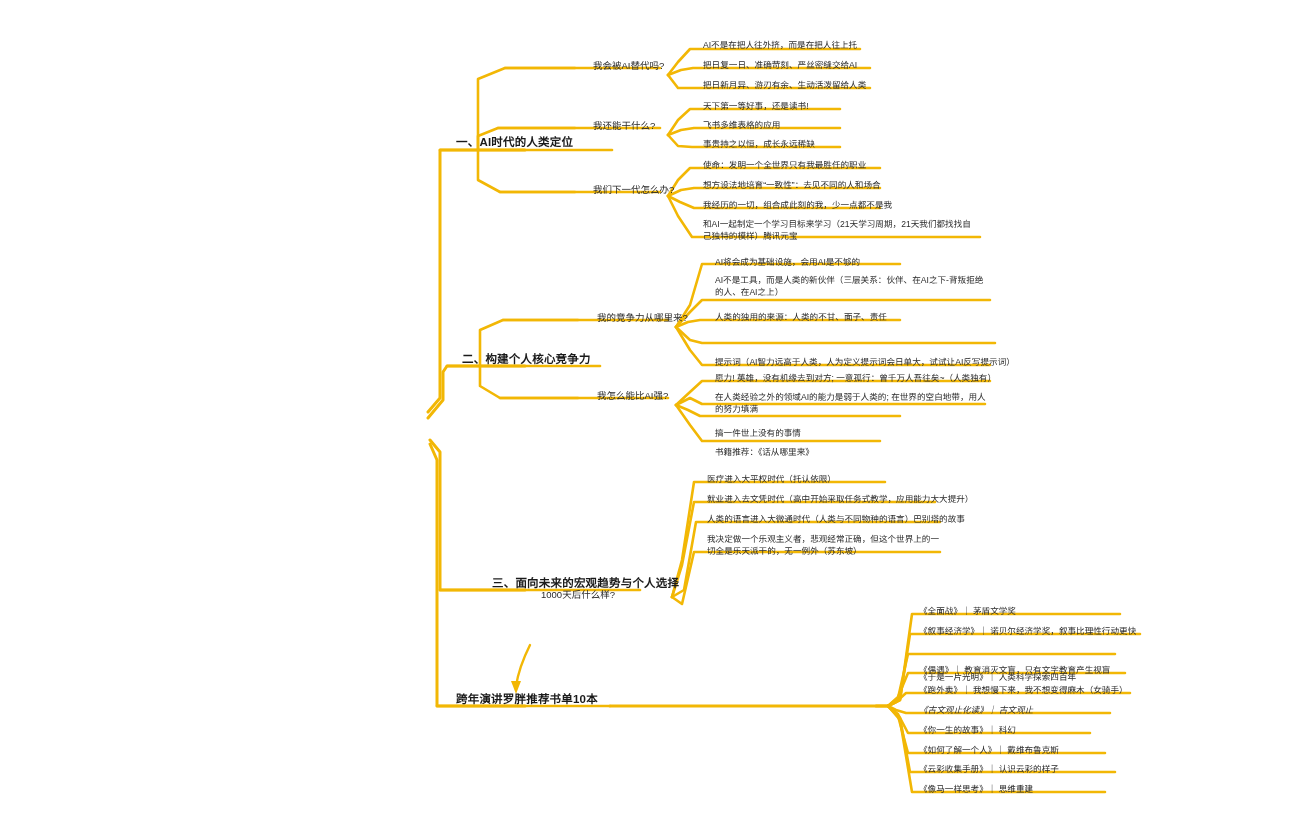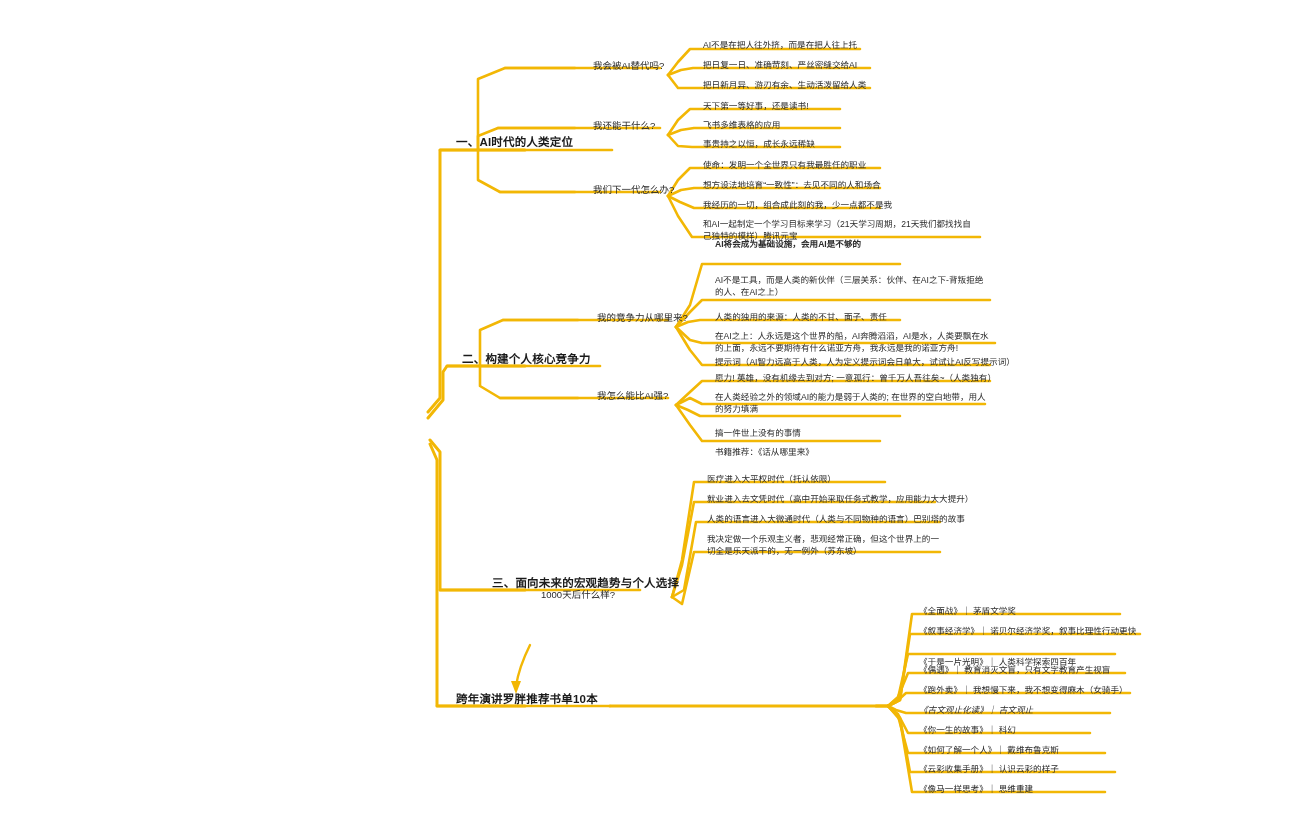--- a/index.html
+++ b/index.html
@@ -168,40 +168,39 @@
 
   <div class="node lvl3" style="left:700px; top:100px;">天下第一等好事，还是读书!</div>
   <div class="node lvl3" style="left:700px; top:119px;">飞书多维表格的应用</div>
   <div class="node lvl3" style="left:700px; top:138px;">事贵持之以恒，成长永远稀缺</div>
 
   <div class="node lvl3" style="left:700px; top:159px;">使命：发明一个全世界只有我最胜任的职业</div>
   <div class="node lvl3" style="left:700px; top:179px;">想方设法地培育“一致性”：去见不同的人和场合</div>
   <div class="node lvl3" style="left:700px; top:199px;">我经历的一切，组合成此刻的我，少一点都不是我</div>
   <div class="node lvl3" style="left:700px; top:218px; width:282px;">和AI一起制定一个学习目标来学习（21天学习周期，21天我们都找找自己独特的模样）腾讯元宝</div>
 
-  <div class="node lvl3" style="left:712px; top:238px;font-weight:bold;">AI将会成为基础设施，会用AI是不够的</div>
+  <div class="node lvl3" style="left:712px; top:256px;">AI将会成为基础设施，会用AI是不够的</div>
   <div class="node lvl3" style="left:712px; top:274px; width:282px;">AI不是工具，而是人类的新伙伴（三层关系：伙伴、在AI之下-背叛拒绝的人、在AI之上）</div>
   <div class="node lvl3" style="left:712px; top:311px;">人类的独用的来源：人类的不甘、面子、责任</div>
-  <div class="node lvl3" style="left:712px; top:330px; width:286px;">在AI之上：人永远是这个世界的船，AI奔腾滔滔，AI是水，人类要飘在水的上面，永远不要期待有什么诺亚方舟，我永远是我的诺亚方舟!</div>
   <div class="node lvl3" style="left:712px; top:356px;">提示词（AI智力远高于人类，人为定义提示词会日单大，试试让AI反写提示词）</div>
 
   <div class="node lvl3" style="left:712px; top:372px;">愿力! 英雄，没有机缘去到对方; 一意孤行：曾千万人吾往矣~（人类独有）</div>
   <div class="node lvl3" style="left:712px; top:391px; width:282px;">在人类经验之外的领域AI的能力是弱于人类的; 在世界的空白地带，用人的努力填满</div>
   <div class="node lvl3" style="left:712px; top:427px;">搞一件世上没有的事情</div>
   <div class="node lvl3" style="left:712px; top:447px;font-family:Liberation Mono, monospace;">书籍推荐：《话从哪里来》</div>
 
   <div class="node lvl3" style="left:704px; top:473px;">医疗进入大平权时代（托认依限）</div>
   <div class="node lvl3" style="left:704px; top:493px;">就业进入去文凭时代（高中开始采取任务式教学，应用能力大大提升）</div>
   <div class="node lvl3" style="left:704px; top:513px;">人类的语言进入大微通时代（人类与不同物种的语言）巴别塔的故事</div>
   <div class="node lvl3" style="left:704px; top:533px; width:240px;">我决定做一个乐观主义者，悲观经常正确，但这个世界上的一切全是乐天派干的，无一例外（苏东坡）</div>
 
 
   <div class="node lvl3" style="left:916px; top:605px;">《全面战》｜ 茅盾文学奖</div>
   <div class="node lvl3" style="left:916px; top:625px;">《叙事经济学》｜ 诺贝尔经济学奖，叙事比理性行动更快</div>
-  <div class="node lvl3" style="left:916px; top:656px;">《于是一片光明》｜ 人类科学探索四百年</div>
+  <div class="node lvl3" style="left:916px; top:671px;">《于是一片光明》｜ 人类科学探索四百年</div>
   <div class="node lvl3" style="left:916px; top:664px;">《偶遇》｜ 教育消灭文盲，只有文字教育产生视盲</div>
   <div class="node lvl3" style="left:916px; top:684px;">《跑外卖》｜ 我想慢下来，我不想变得麻木（女骑手）</div>
   <div class="node lvl3" style="left:916px; top:704px;font-style:italic;">《古文观止化读》｜ 古文观止</div>
   <div class="node lvl3" style="left:916px; top:724px;">《你一生的故事》｜ 科幻</div>
   <div class="node lvl3" style="left:916px; top:744px;">《如何了解一个人》｜ 戴维布鲁克斯</div>
   <div class="node lvl3" style="left:916px; top:763px;">《云彩收集手册》｜ 认识云彩的样子</div>
   <div class="node lvl3" style="left:916px; top:783px;">《像马一样思考》｜ 思维重建</div>
 </div>
 
 </body></html>

